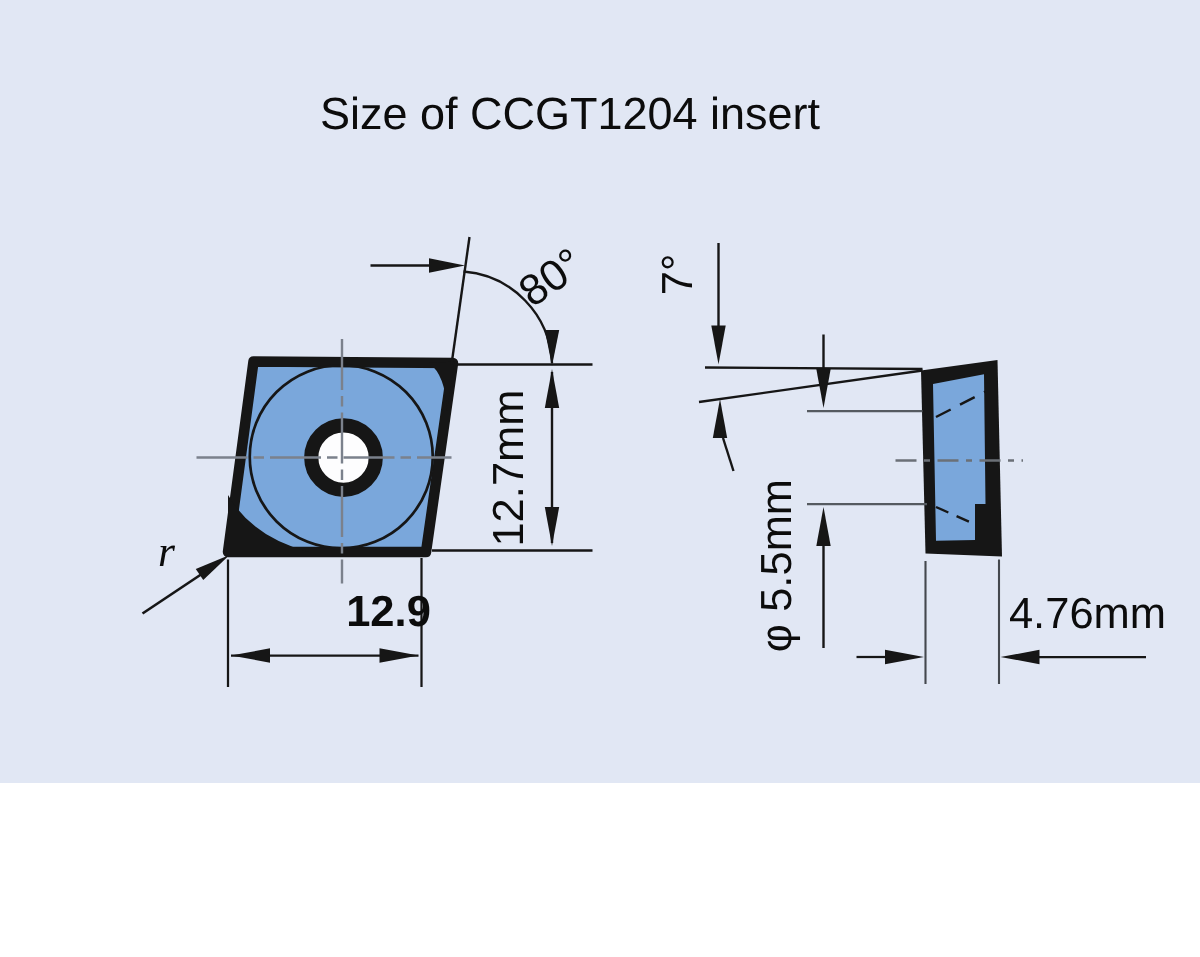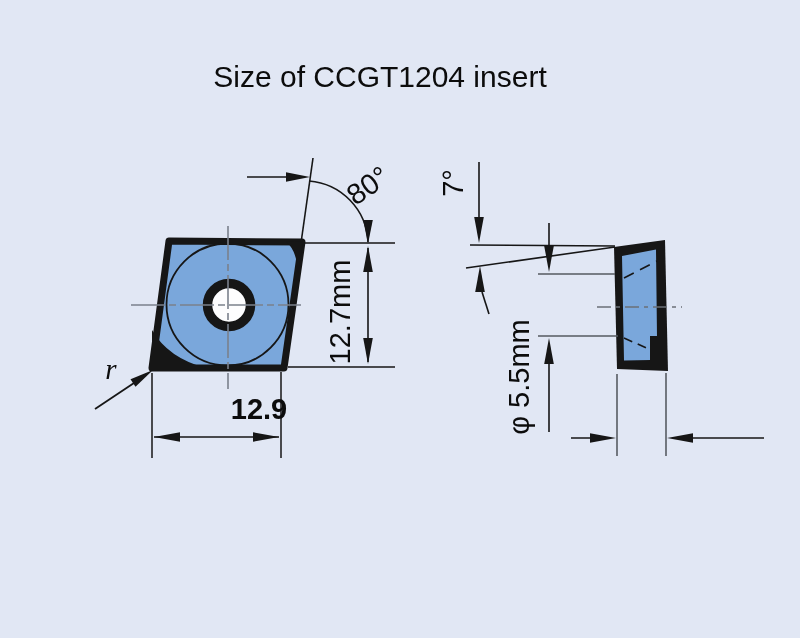--- a/index.html
+++ b/index.html
@@ -1,18 +1,18 @@
 <!DOCTYPE html>
 <html><head>
 <meta charset="utf-8">
 <style>
   html,body{margin:0;padding:0;}
   .canvas{
     position:relative;
-    width:800px;height:638px;
+    width:800px;height:522px;
     background:#e1e7f4;
     overflow:hidden;
     font-family:"Liberation Sans", sans-serif;
   }
   .lbl{
     position:absolute;
     color:#0c0c0c;
     font-size:29px;
     white-space:nowrap;
     transform:translate(-50%,-50%);
@@ -119,14 +119,15 @@
   <div class="lbl rot90" style="left:340px; top:312px;">12.7mm</div>
 
   <div class="lbl bold" style="left:219px; top:409px;">12.9</div>
 
   <div class="lbl rlabel" style="left:111px; top:369px;">r</div>
 
   <div class="lbl rot90" style="left:453px; top:183px;">7°</div>
 
   <div class="lbl rot90" style="left:519px; top:377px;">φ 5.5mm</div>
 
+  <div class="lbl" style="left:725px; top:410px;">4.76mm</div>
 
 </div>
 
 </body></html>

